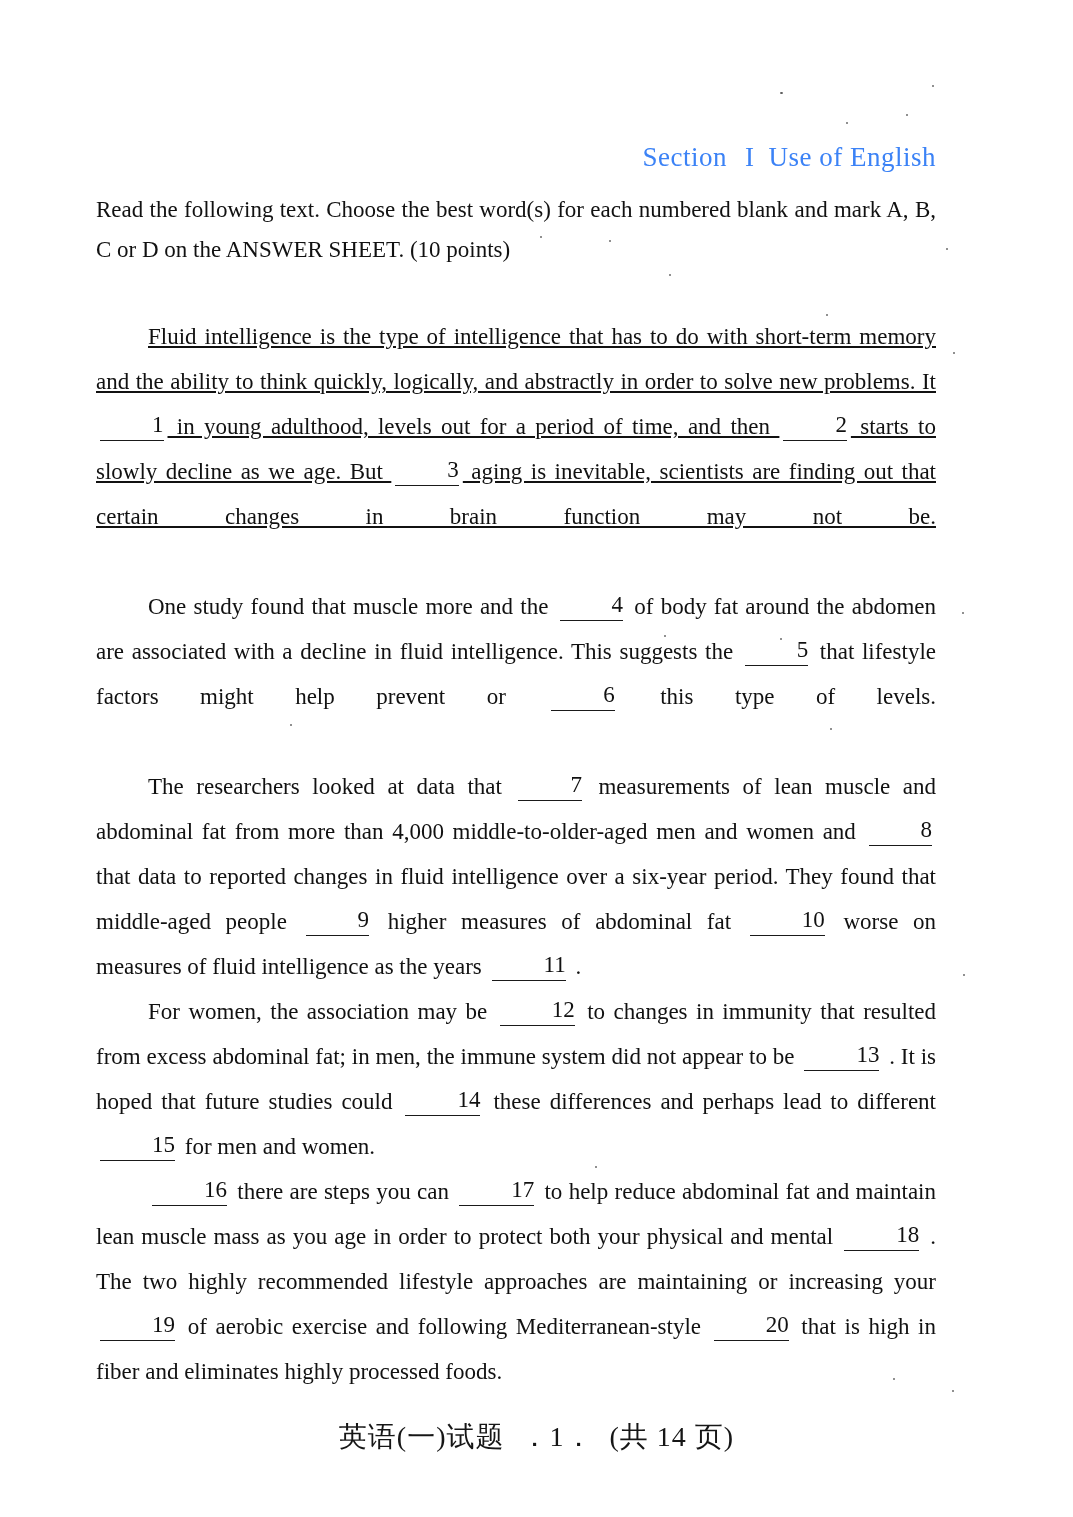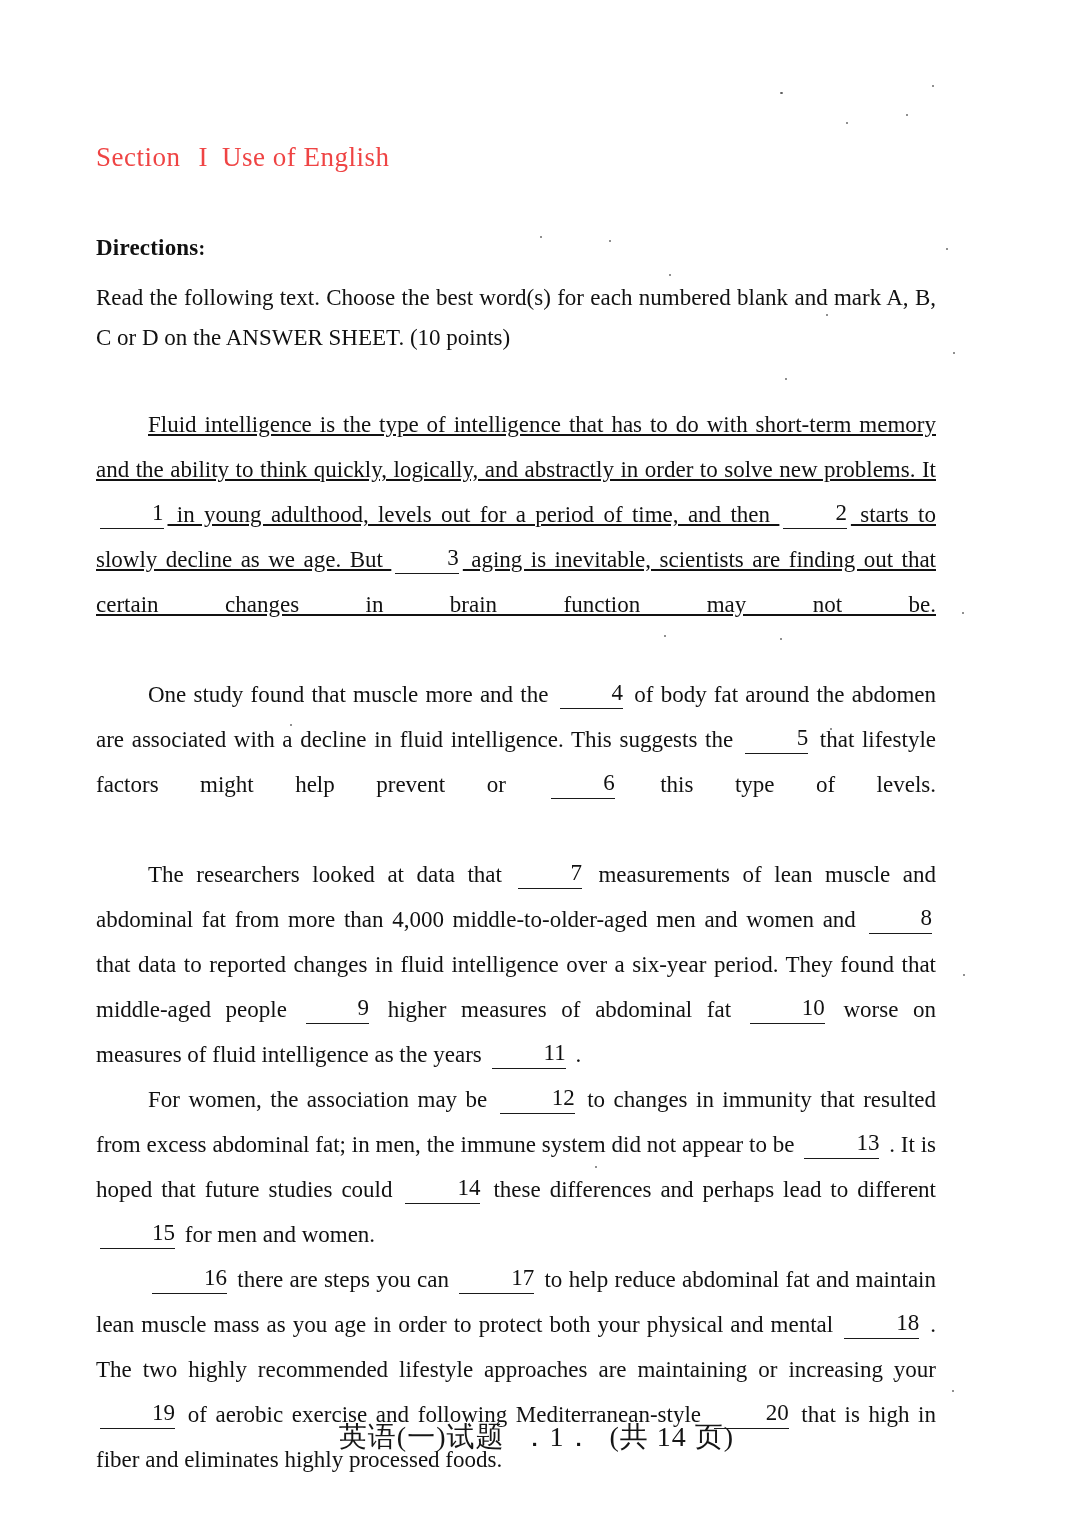--- a/index.html
+++ b/index.html
@@ -35,26 +35,26 @@
 
   .content {
     position: absolute;
     left: 96px;
     top: 0;
     width: 840px;
   }
 
   
   .section-title {
-    text-align: left;
+    text-align: right;
     font-size: 27px;
     letter-spacing: .5px;
     margin-top: 142px;
     white-space: pre;
-    color: #ef4444;
+    color: #3b82f6;
   }
   .section-title .roman {
     margin: 0 14px 0 18px;
   }
 
   
   .directions-head {
     margin-top: 62px;
     font-size: 23px;
     font-weight: bold;
@@ -146,21 +146,20 @@
   <div class="speck" style="left:830px; top:728px;"></div>
   <div class="speck" style="left:963px; top:974px;"></div>
   <div class="speck" style="left:595px; top:1166px;"></div>
   <div class="speck" style="left:952px; top:1390px;"></div>
   <div class="speck" style="left:893px; top:1378px;"></div>
 
   <div class="content">
 
     <div class="section-title"><span>Section</span><span class="roman">I</span><span>Use of English</span></div>
 
-    <div class="directions-head"><span>Directions</span><span class="colon">:</span></div>
 
     <div class="dir-body">Read the following text. Choose the best word(s) for each numbered blank and mark A, B, C or D on the ANSWER SHEET. (10 points)</div>
 
     <div id="paragraphs">
         <div class="para first"><span>Fluid intelligence is the type of intelligence that has to do with short-term memory and the ability to think quickly, logically, and abstractly in order to solve new problems. It </span><span class="blank">1</span><span> in young adulthood, levels out for a period of time, and then </span><span class="blank">2</span><span> starts to slowly decline as we age. But </span><span class="blank">3</span><span> aging is inevitable, scientists are finding out that certain changes in brain function may not be.</span></div>
         <div class="para"><span>One study found that muscle more and the </span><span class="blank">4</span><span> of body fat around the abdomen are associated with a decline in fluid intelligence. This suggests the </span><span class="blank">5</span><span> that lifestyle factors might help prevent or </span><span class="blank">6</span><span> this type of levels.</span></div>
         <div class="para ragged"><span>The researchers looked at data that </span><span class="blank">7</span><span> measurements of lean muscle and abdominal fat from more than 4,000 middle-to-older-aged men and women and </span><span class="blank">8</span><span> that data to reported changes in fluid intelligence over a six-year period. They found that middle-aged people </span><span class="blank">9</span><span> higher measures of abdominal fat </span><span class="blank">10</span><span> worse on measures of fluid intelligence as the years </span><span class="blank">11</span><span> .</span></div>
         <div class="para ragged"><span>For women, the association may be </span><span class="blank">12</span><span> to changes in immunity that resulted from excess abdominal fat; in men, the immune system did not appear to be </span><span class="blank">13</span><span> . It is hoped that future studies could </span><span class="blank">14</span><span> these differences and perhaps lead to different </span><span class="blank">15</span><span> for men and women.</span></div>
         <div class="para ragged"><span class="blank">16</span><span> there are steps you can </span><span class="blank">17</span><span> to help reduce abdominal fat and maintain lean muscle mass as you age in order to protect both your physical and mental </span><span class="blank">18</span><span> . The two highly recommended lifestyle approaches are maintaining or increasing your </span><span class="blank">19</span><span> of aerobic exercise and following Mediterranean-style </span><span class="blank">20</span><span> that is high in fiber and eliminates highly processed foods.</span></div>
       </div>

